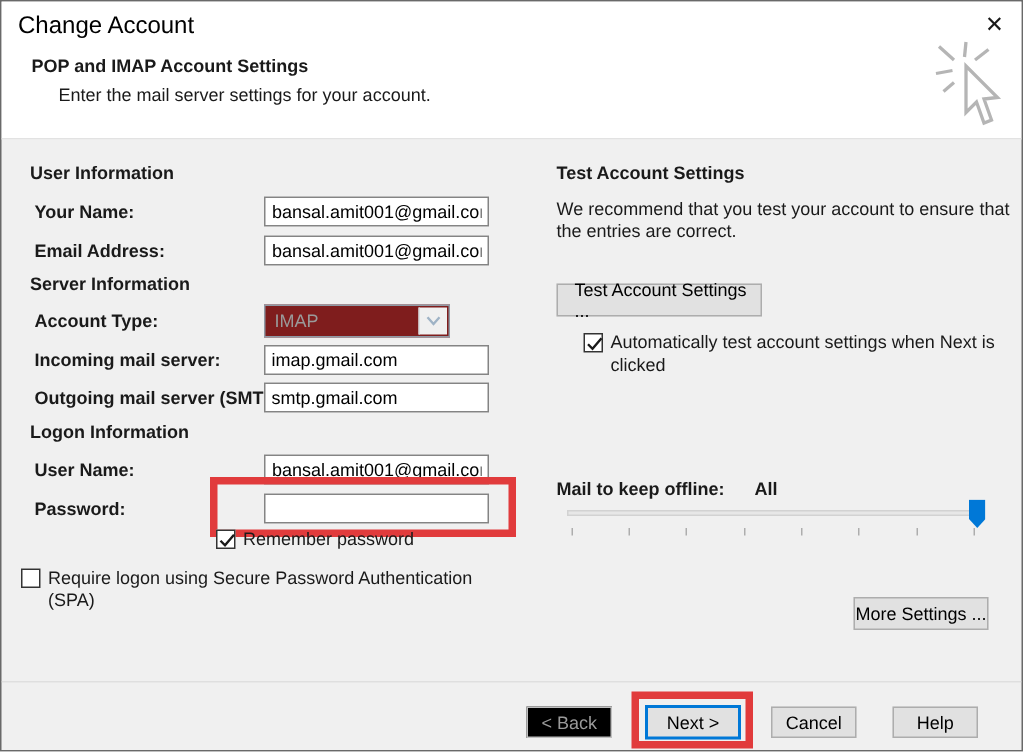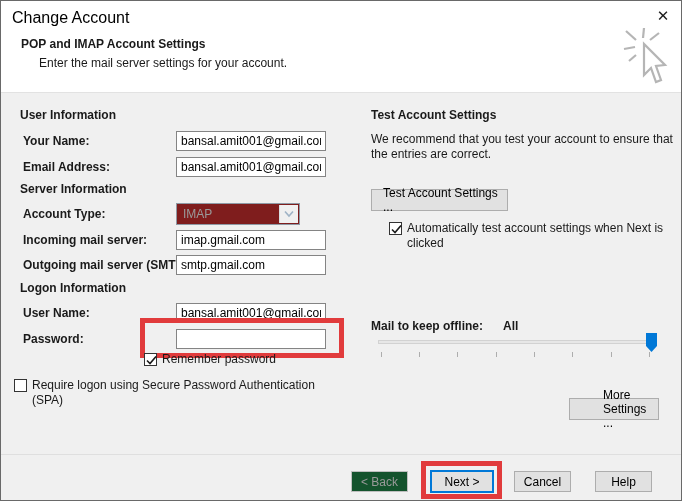--- a/index.html
+++ b/index.html
@@ -22,21 +22,21 @@
 
   .combo { position:absolute; left:175px; top:202px; width:124px; height:22px; border:1px solid #8f9aa5; background:#7f1d1d; color:#9a9a9a; display:flex; align-items:center; padding-left:6px; }
   .combo .arrowzone { position:absolute; right:1px; top:1px; bottom:1px; width:19px; background:#f0f0f0; border-left:1px solid #d9dee2; display:flex; align-items:center; justify-content:center; }
 
   .checkbox { position:absolute; width:13px; height:13px; border:1px solid #333; background:#fff; }
   .checkbox svg { display:none; position:absolute; left:0; top:0; }
   .checkbox.checked svg { display:block; }
   .cb-label { position:absolute; line-height:14px; }
 
   .btn { position:absolute; background:#e1e1e1; border:1px solid #adadad; font-family:"Liberation Sans", sans-serif; font-size:12px; color:#000; display:flex; align-items:center; justify-content:center; cursor:pointer; }
-  .btn.disabled { color:#9a9a9a; border-color:#bfbfbf; background:#14532d; cursor:default; }
+  .btn.disabled { color:#9a9a9a; border-color:#bfbfbf; background:#000000; cursor:default; }
   .btn.default { border:2px solid #0078d7; }
 
   .redbox { position:absolute; border:5px solid #e13b3c; background:transparent; pointer-events:none; }
 
   .slider-track { position:absolute; left:377px; top:339px; width:277px; height:4px; background:#e7e7e7; border:1px solid #d2d2d2; }
   .slider-thumb { position:absolute; left:645px; top:332px; width:11px; height:19px; background:#0078d7; clip-path:polygon(0 0,100% 0,100% 68%,50% 100%,0 68%); cursor:pointer; }
   .tick { position:absolute; top:351px; width:1px; height:5px; background:#adadad; }
 
   .foot-sep { position:absolute; left:0; top:453px; width:100%; height:1px; background:#dfdfdf; }
   .para { position:absolute; line-height:15px; }
@@ -129,21 +129,21 @@
   <div class="slider-thumb"></div>
   <div class="tick" style="left:380px;"></div>
   <div class="tick" style="left:418px;"></div>
   <div class="tick" style="left:456px;"></div>
   <div class="tick" style="left:495px;"></div>
   <div class="tick" style="left:533px;"></div>
   <div class="tick" style="left:571px;"></div>
   <div class="tick" style="left:610px;"></div>
   <div class="tick" style="left:648px;"></div>
 
-  <div class="btn" style="left:568px; top:397px; width:90px; height:22px;padding-left:33px;">More Settings ...</div>
+  <div class="btn" style="left:568px; top:397px; width:90px; height:22px;">More Settings ...</div>
 
   <div class="foot-sep"></div>
   <div class="btn disabled" style="left:350px; top:470px; width:57px; height:21px;">&lt; Back</div>
   <div class="btn default" style="left:429px; top:469px; width:64px; height:23px;">Next &gt;</div>
   <div class="redbox" style="left:420px; top:460px; width:81px; height:38px;"></div>
   <div class="btn" style="left:513px; top:470px; width:57px; height:21px;">Cancel</div>
   <div class="btn" style="left:594px; top:470px; width:57px; height:21px;">Help</div>
 
 </div>
 

